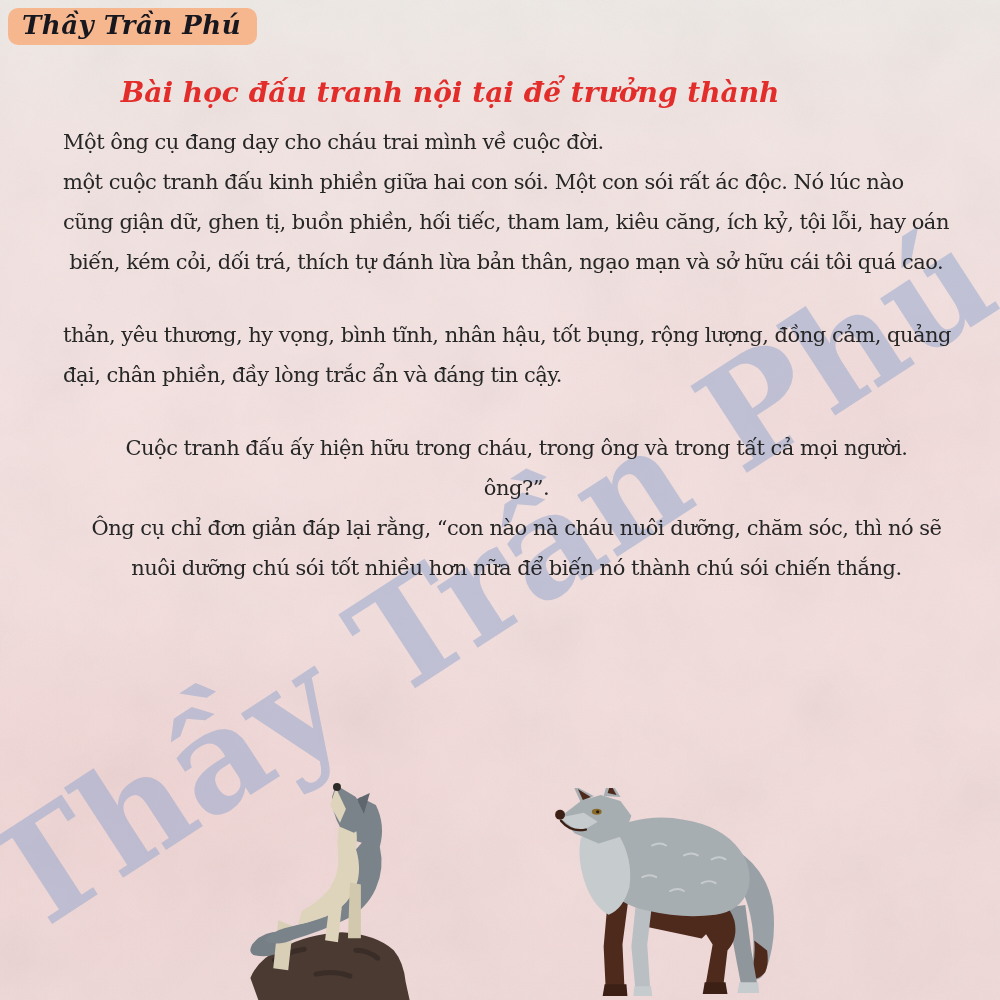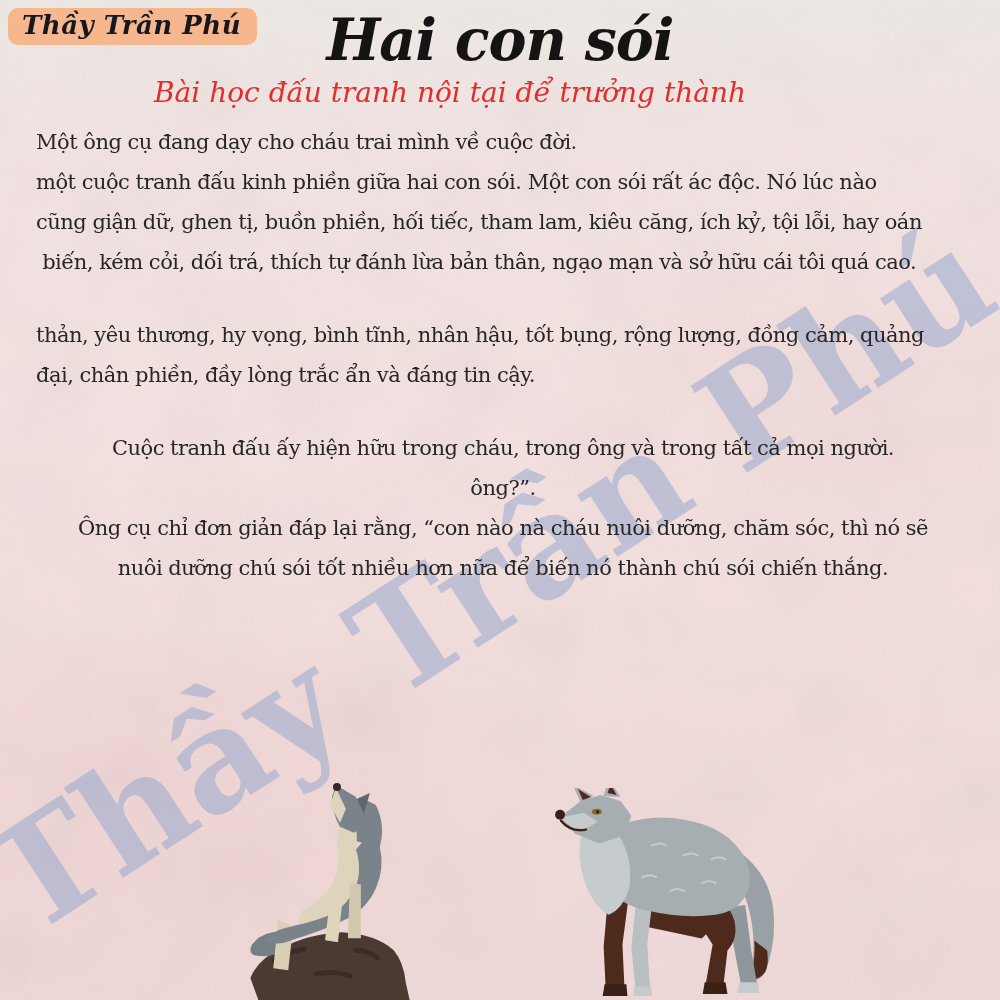--- a/index.html
+++ b/index.html
@@ -20,38 +20,39 @@
     font-size:26px;font-weight:bold;font-style:italic;
     letter-spacing:.5px;
   }
   .title{
     position:absolute;top:6px;left:0;width:1000px;z-index:3;
     text-align:center;font-size:57px;font-weight:bold;font-style:italic;
     letter-spacing:-1px;
   }
   .subtitle{
     position:absolute;top:76px;left:0;width:900px;z-index:3;
-    text-align:center;font-size:28px;font-weight:normal;font-style:italic;
+    text-align:center;font-size:28px;font-weight:bold;font-style:italic;
   }
   .watermark{
     position:absolute;left:-130px;top:470px;width:1240px;height:220px;z-index:1;
     display:flex;align-items:center;justify-content:center;
     transform:rotate(-33deg);transform-origin:center;
     font-size:142px;font-weight:bold;white-space:nowrap;
     pointer-events:none;
   }
   .story{
     position:absolute;top:122px;left:36px;width:934px;z-index:2;
   }
   .story .para{margin:0 0 33px 0;}
   .story .para:last-child{margin-bottom:0;text-align:center;}
   .story .line{
     height:40px;line-height:40px;
     font-size:21px;letter-spacing:-0.5px;
     white-space:pre;
+    margin-left:27px;
   }
   .wolf{position:absolute;z-index:2;}
   .wolf-howl{left:243px;top:783px;}
   .wolf-stand{left:552px;top:788px;}
 </style>
 </head>
 <body>
 
 <div class="page">
 
@@ -69,21 +70,20 @@
         <feComponentTransfer>
           <feFuncA type="linear" slope="0.05" intercept="0"></feFuncA>
         </feComponentTransfer>
       </filter>
     <rect width="1000" height="1000" filter="url(#blotch)" fill="#fff"></rect>
     <rect width="1000" height="1000" filter="url(#grain)" fill="#caa"></rect>
   </svg>
 
   <div class="badge" style="background: rgb(246, 183, 142); color: rgb(23, 23, 31);">Thầy Trần Phú</div>
 
-  <div class="title" style="color: rgb(20, 20, 20);">Hai con sói</div>
   <div class="subtitle" style="color: rgb(227, 45, 42);">Bài học đấu tranh nội tại để trưởng thành</div>
 
   <div class="watermark" style="color: rgba(144, 163, 205, 0.5);">Thầy Trần Phú</div>
 
   <div class="story" id="story" style="color: rgb(38, 38, 38);">
       <div class="para">
         <div class="line">Một ông cụ đang dạy cho cháu trai mình về cuộc đời.</div>
         <div class="line">một cuộc tranh đấu kinh phiền giữa hai con sói. Một con sói rất ác độc. Nó lúc nào</div>
         <div class="line">cũng giận dữ, ghen tị, buồn phiền, hối tiếc, tham lam, kiêu căng, ích kỷ, tội lỗi, hay oán</div>
         <div class="line"> biến, kém cỏi, dối trá, thích tự đánh lừa bản thân, ngạo mạn và sở hữu cái tôi quá cao.</div>

